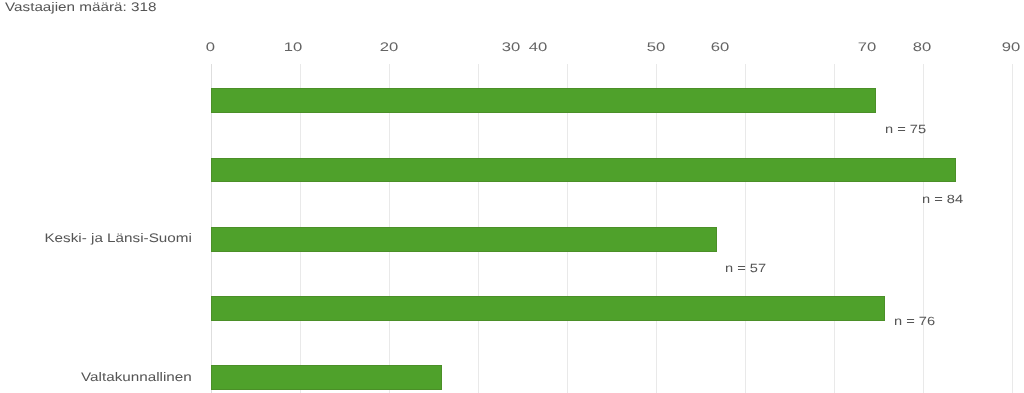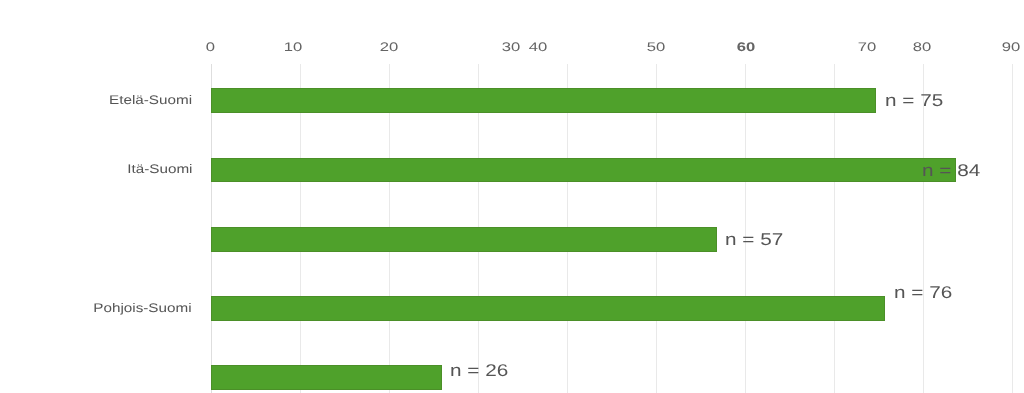--- a/index.html
+++ b/index.html
@@ -23,65 +23,65 @@
         font-size:12.5px;line-height:14px;color:#646464;}
   .tick .txt{transform-origin:center top;transform:scaleX(1.33);}
 
   .cat{position:absolute;left:0;width:192px;text-align:right;
        font-size:12.5px;line-height:14px;color:#555555;}
   .cat .txt{transform-origin:right top;}
 
   .bar{position:absolute;background:#4FA12B;
        box-shadow:inset 0 0 0 1px rgba(74,140,40,0.85);}
 
-  .nlabel{position:absolute;font-size:17px;line-height:14px;color:#555555;}
+  .nlabel{position:absolute;font-size:12px;line-height:14px;color:#555555;margin-top:28px;}
   .nlabel .txt{transform-origin:left top;}
 </style>
 </head>
 <body>
 
 <div class="page">
 
+  <div class="chart-title"><span class="txt">Vastaajien määrä: 318</span></div>
 
   <div class="plot">
 
     <div class="axisline" style="left: 211px;"></div>
     <div class="gridline" style="left: 300px;"></div>
     <div class="gridline" style="left: 389px;"></div>
     <div class="gridline" style="left: 478px;"></div>
     <div class="gridline" style="left: 567px;"></div>
     <div class="gridline" style="left: 656px;"></div>
     <div class="gridline" style="left: 745px;"></div>
     <div class="gridline" style="left: 834px;"></div>
     <div class="gridline" style="left: 923px;"></div>
     <div class="gridline" style="left: 1012px;"></div>
 
     <div class="tick" style="left: 170.6px;"><span class="txt">0</span></div>
     <div class="tick" style="left: 253px;"><span class="txt">10</span></div>
     <div class="tick" style="left: 348.56px;"><span class="txt">20</span></div>
     <div class="tick" style="left: 437.54px; text-align: right;"><span class="txt">30</span></div>
     <div class="tick" style="left: 498px;"><span class="txt">40</span></div>
     <div class="tick" style="left: 615.5px;"><span class="txt">50</span></div>
-    <div class="tick" style="left: 706px; font-weight: bold;"><span class="txt">60</span></div>
+    <div class="tick" style="left: 680px;"><span class="txt">60</span></div>
     <div class="tick" style="left: 793.46px; text-align: right;"><span class="txt">70</span></div>
     <div class="tick" style="left: 882.44px;"><span class="txt">80</span></div>
     <div class="tick" style="left: 971.42px;"><span class="txt">90</span></div>
 
-    <div class="cat" style="top: 92.8px;"><span class="txt">Etelä-Suomi</span></div>
     <div class="bar" style="left: 211.15px; top: 88.2px; width: 665.325px; height: 24.9px;"></div>
     <div class="nlabel" style="left: 884.675px; top: 94.4px;"><span class="txt">n = 75</span></div>
 
-    <div class="cat" style="top: 162.1px;"><span class="txt">Itä-Suomi</span></div>
     <div class="bar" style="left: 211.15px; top: 157.5px; width: 745.164px; height: 24.9px;"></div>
     <div class="nlabel" style="left: 922px; top: 163.7px;"><span class="txt">n = 84</span></div>
 
+    <div class="cat" style="top: 231.4px;"><span class="txt">Keski- ja Länsi-Suomi</span></div>
     <div class="bar" style="left: 211.15px; top: 226.8px; width: 505.647px; height: 24.9px;"></div>
     <div class="nlabel" style="left: 724.997px; top: 233px;"><span class="txt">n = 57</span></div>
 
-    <div class="cat" style="top: 300.7px;"><span class="txt">Pohjois-Suomi</span></div>
     <div class="bar" style="left: 211.15px; top: 296.1px; width: 674.196px; height: 24.9px;"></div>
     <div class="nlabel" style="left: 893.546px; top: 286px;"><span class="txt">n = 76</span></div>
 
+    <div class="cat" style="top: 370px;"><span class="txt">Valtakunnallinen</span></div>
     <div class="bar" style="left: 211.15px; top: 365.4px; width: 230.646px; height: 24.9px;"></div>
     <div class="nlabel" style="left: 449.996px; top: 364px;"><span class="txt">n = 26</span></div>
 
   </div>
 </div>
 
 </body></html>

